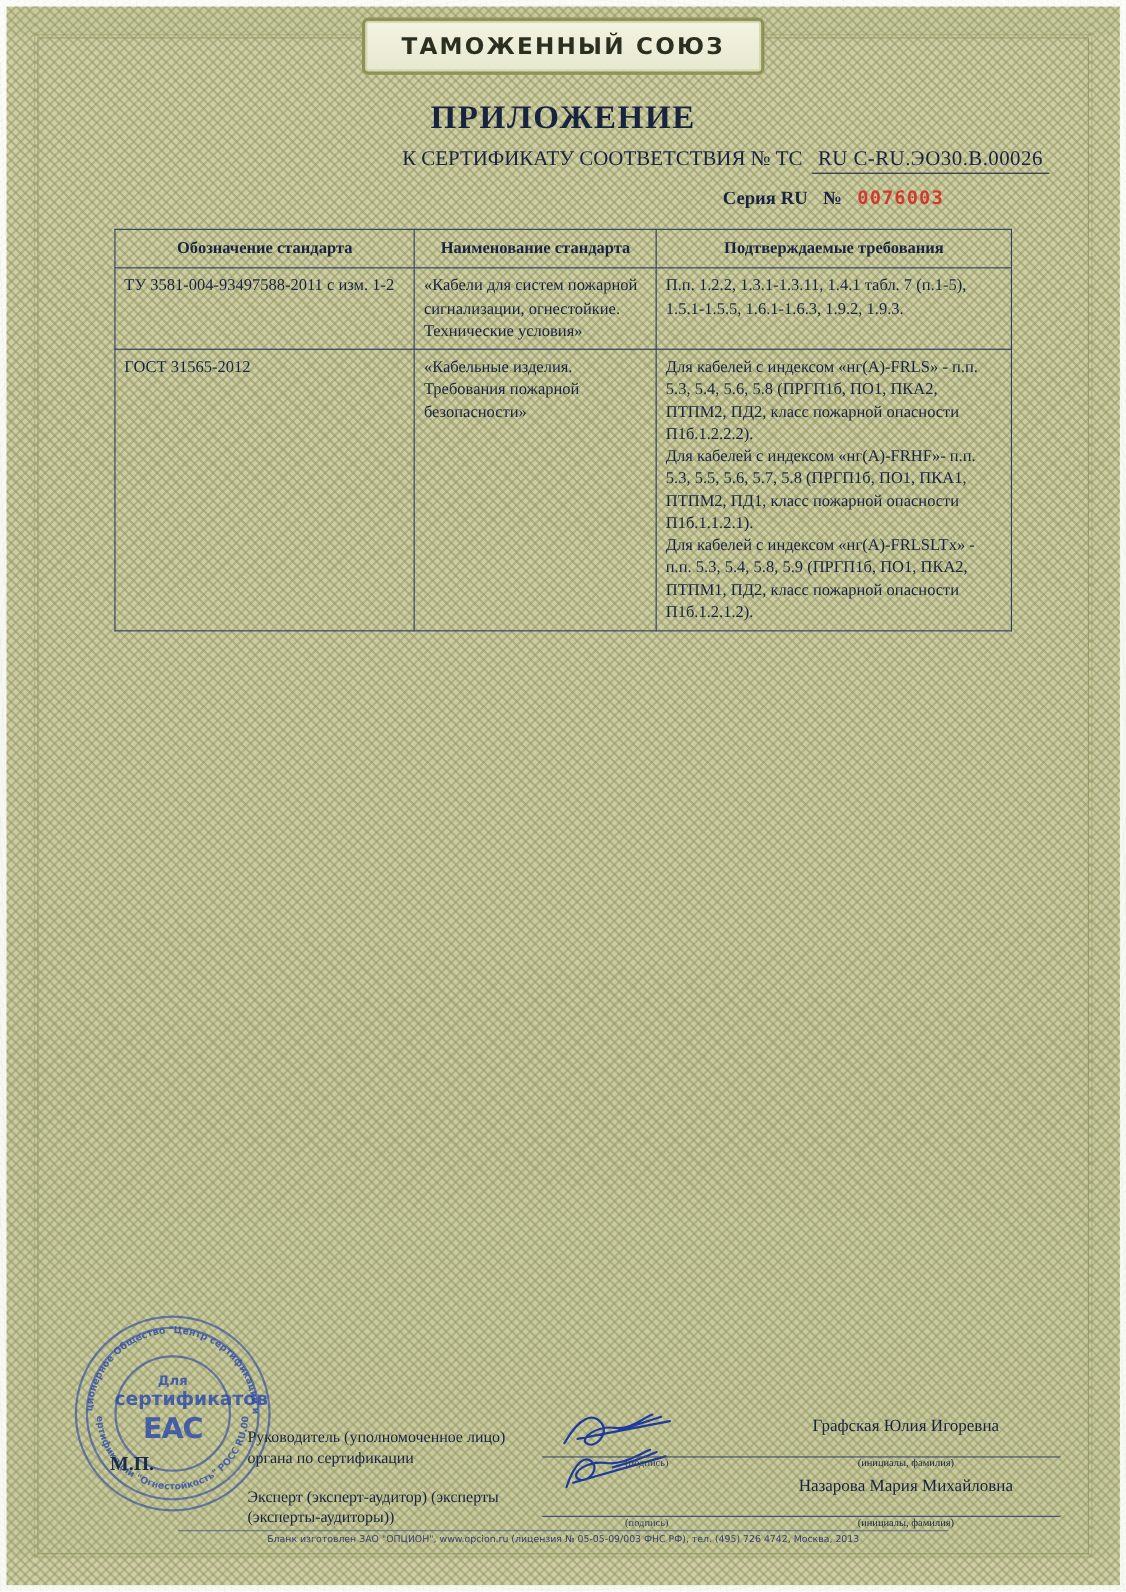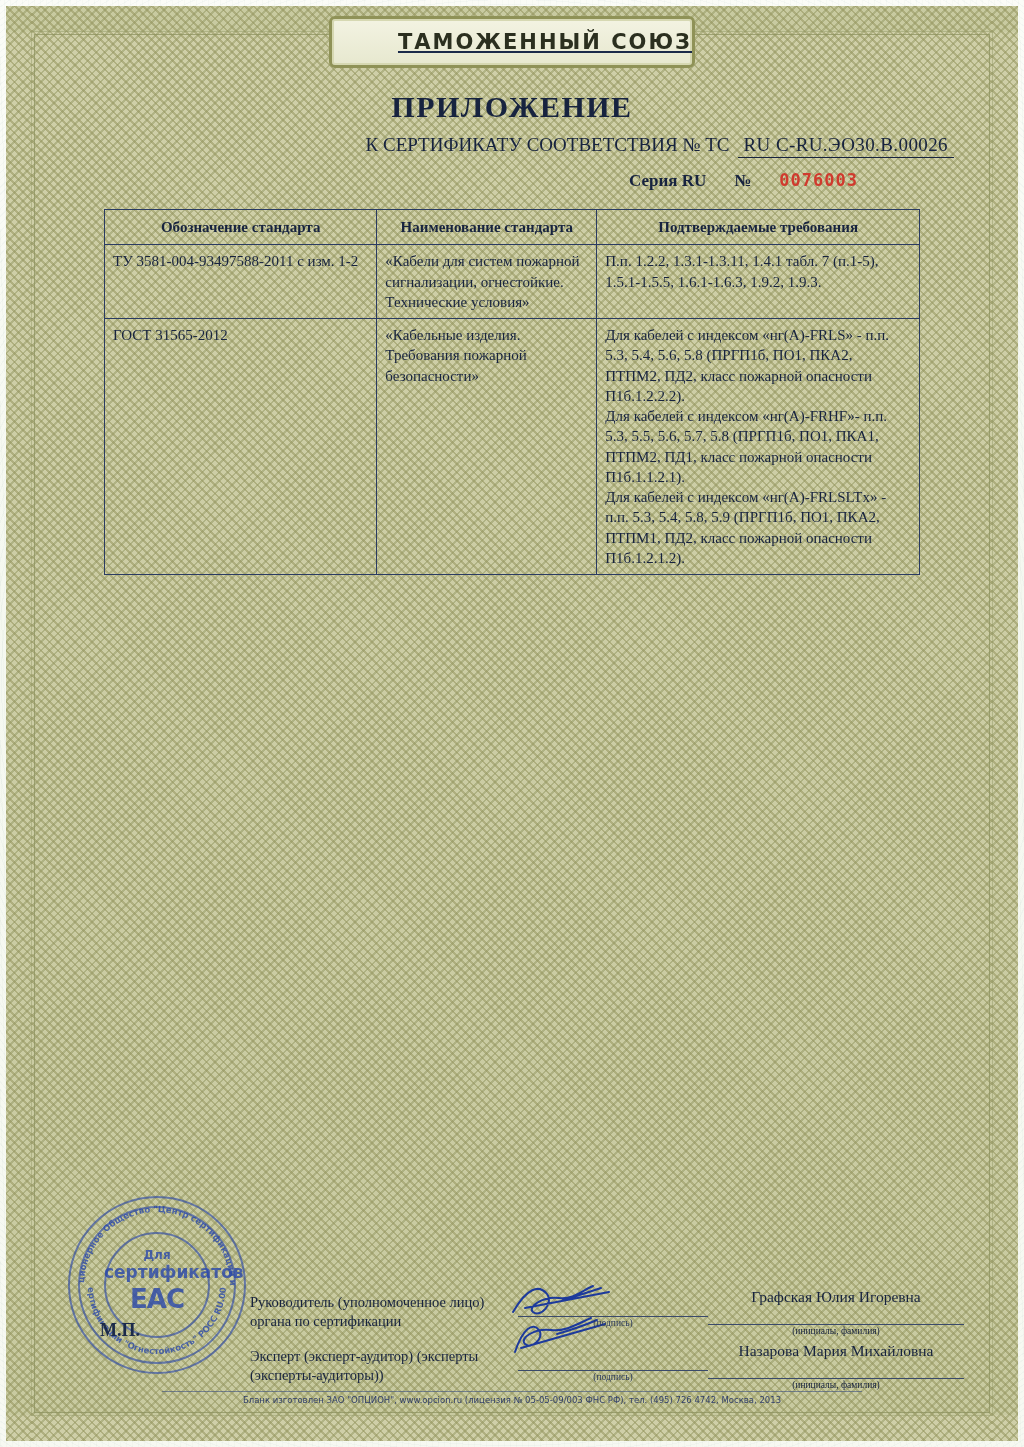--- a/index.html
+++ b/index.html
@@ -59,22 +59,21 @@
     transform: translateX(-50%);
     top: 16px;
     width: 360px;
     height: 46px;
     background: linear-gradient(180deg, #f3f3e2 0%, #e7e8cf 100%);
     border: 3px solid #8f9257;
     border-radius: 6px;
     box-shadow: 0 0 0 2px #d6d8b2 inset;
     display: flex;
     align-items: center;
-    justify-content: flex-end;
-    text-decoration: underline;
+    justify-content: center;
   }
   .banner-text {
     font-family: "DejaVu Sans", sans-serif;
     font-weight: bold;
     font-size: 21px;
     letter-spacing: 2px;
     color: #2b2f1f;
     white-space: nowrap;
   }
 
@@ -104,21 +103,21 @@
   }
   .cert-number {
     border-bottom: 1px solid #17233f;
     padding: 0 6px 1px 6px;
     letter-spacing: 0.4px;
   }
   .series-line {
     display: flex;
     justify-content: flex-end;
     align-items: baseline;
-    gap: 28px;
+    gap: 14px;
     font-size: 17px;
     margin: 12px 96px 0 0;
     font-weight: bold;
     color: #17233f;
   }
   .series-no {
     font-weight: bold;
   }
   .series-value {
     color: #d03a2e;
@@ -214,23 +213,22 @@
   .sign-block {
     position: absolute;
     left: 225px;
     right: 60px;
     top: 1288px;
     font-size: 14.5px;
     color: #17233f;
   }
   .sign-row {
     display: flex;
-    align-items: center;
+    align-items: flex-end;
     margin-bottom: 6px;
-    padding-left: 25px;
   }
   .sign-role {
     width: 268px;
     line-height: 1.3;
   }
   .sign-sig {
     width: 190px;
     text-align: center;
     position: relative;
   }

